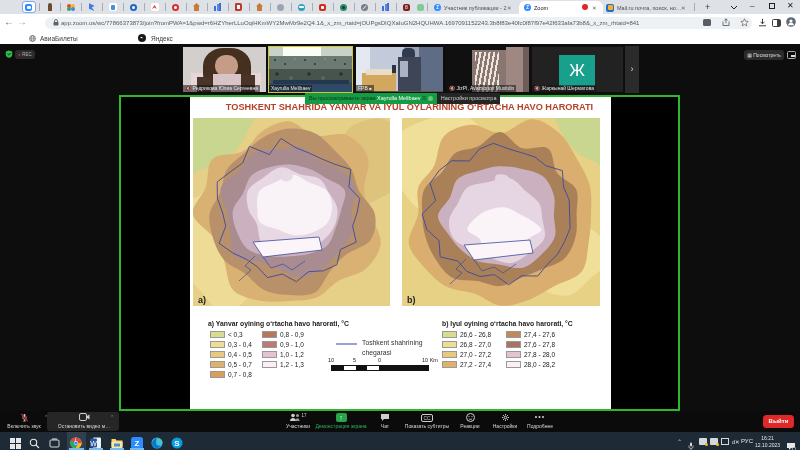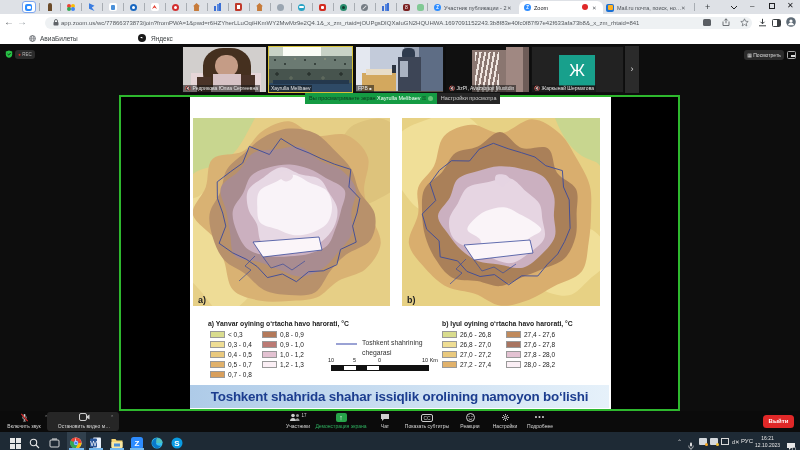--- a/index.html
+++ b/index.html
@@ -224,20 +224,21 @@
         <path d="M5 0.5L9 2v3.2C9 7.8 7.3 9.2 5 9.8 2.7 9.2 1 7.8 1 5.2V2z" fill="#27c245"></path>
         <path d="M3.2 5l1.3 1.3L7 3.8" stroke="#151515" stroke-width="1.2" fill="none"></path>
       </svg>
   <div style="position:absolute;left:15px;top:5.5px;width:20px;height:9px;background:#2b2b2b;border-radius:3px;color:#b8b8b8;font-size:4.5px;line-height:9px;text-align:center"><span style="color:#e02828">●</span> REC</div>
   <div style="position:absolute;left:744px;top:6px;width:40px;height:10px;background:#2b2b2b;border-radius:3px;color:#ddd;font-size:5px;line-height:10px;text-align:center">▦ Посмотреть</div>
   <div style="position:absolute;left:787px;top:6.5px;width:9px;height:8px;border:1px solid #aaa;border-radius:1.5px">
         <span style="position:absolute;right:0.5px;bottom:0.5px;width:3.5px;height:2.5px;background:#ddd"></span>
       </div>
   <div id="sharebox">
         <div id="slide">
+<div class="abs" style="left:10px;top:5px;width:419px;text-align:center;font-size:9.2px;font-weight:bold;color:#b5432a">TOSHKENT SHAHRIDA YANVAR VA IYUL OYLARINING O‘RTACHA HAVO HARORATI</div>
 <svg class="abs" style="left:3px;top:21px" width="197" height="188" viewBox="0 0 197 188">
 <rect width="197" height="188" fill="#e6cf86"></rect>
 <path d="M73.2 125.0C73.1 134.0 72.3 143.0 69.5 152.0C66.7 160.9 62.8 171.4 56.2 178.6C49.6 185.9 38.2 196.3 30.0 195.3C21.8 194.2 13.5 179.6 6.9 172.3C0.3 165.1 -5.3 159.8 -9.5 152.0C-13.7 144.1 -16.3 135.5 -18.5 125.0C-20.8 114.5 -27.2 96.7 -23.0 88.8C-18.8 80.9 -2.1 83.4 6.8 77.4C15.6 71.5 21.2 55.2 30.0 53.1C38.8 51.0 52.8 57.3 59.5 64.7C66.1 72.1 67.7 87.6 70.0 97.7C72.3 107.7 73.3 116.0 73.2 125.0Z" fill="#eedc96"></path>
 <path d="M211.6 45.0C210.8 52.4 210.8 59.8 206.8 65.5C202.8 71.3 195.7 75.7 187.7 79.7C179.7 83.8 166.8 91.6 158.6 89.7C150.5 87.9 144.2 75.9 138.7 68.5C133.2 61.0 124.6 52.1 125.6 45.0C126.7 37.9 139.1 32.0 145.0 25.6C150.9 19.3 153.4 10.9 161.0 6.8C168.7 2.7 182.5 -1.2 191.0 1.2C199.5 3.6 208.3 14.0 211.8 21.3C215.2 28.6 212.5 37.6 211.6 45.0Z" fill="#ddc37c"></path>
 <path d="M0 0 H62 C52 18 46 34 30 44 C18 51 8 49 0 56 Z" fill="#c8d68f"></path>
 <path d="M177.2 96.0C180.0 104.9 188.5 116.3 187.7 125.5C186.9 134.6 179.6 144.7 172.6 151.0C165.5 157.3 153.4 158.2 145.2 163.0C137.1 167.8 131.7 176.3 123.5 179.6C115.3 182.9 105.3 182.4 96.0 182.9C86.7 183.5 76.8 184.5 67.5 182.7C58.2 180.9 46.1 178.8 40.1 172.1C34.0 165.5 34.2 151.4 31.0 142.7C27.8 134.0 26.1 127.9 20.9 120.1C15.7 112.3 1.2 104.5 -0.2 96.0C-1.5 87.5 9.4 78.4 12.7 69.2C16.0 60.1 13.3 47.0 19.5 41.0C25.7 35.0 41.7 37.9 49.9 33.3C58.2 28.7 61.2 18.4 68.9 13.4C76.5 8.4 87.2 2.6 96.0 3.3C104.8 4.0 112.1 15.4 121.7 17.8C131.4 20.1 145.0 13.6 153.9 17.2C162.8 20.8 172.1 30.2 174.9 39.3C177.8 48.4 170.7 62.4 171.1 71.9C171.5 81.3 174.4 87.1 177.2 96.0Z" fill="#d9b273"></path>
 <path d="M181.8 96.0C183.7 104.1 182.3 115.3 177.5 122.1C172.7 128.9 159.6 131.8 152.9 136.8C146.3 141.9 142.8 146.3 137.7 152.6C132.5 158.9 128.8 170.6 121.9 174.6C114.9 178.7 104.5 177.4 96.0 177.0C87.5 176.6 78.3 175.5 71.0 172.0C63.7 168.4 58.7 160.6 52.1 155.7C45.5 150.7 36.8 148.2 31.4 142.3C26.1 136.4 22.5 128.1 20.1 120.4C17.6 112.6 15.4 103.7 16.6 96.0C17.8 88.3 24.5 81.4 27.4 74.0C30.3 66.6 29.9 57.9 33.9 51.4C37.8 45.0 45.1 40.5 51.2 35.2C57.4 29.8 63.3 23.3 70.7 19.2C78.2 15.1 87.4 11.2 96.0 10.6C104.6 10.0 114.8 11.8 122.5 15.5C130.2 19.3 136.3 27.1 142.3 33.1C148.3 39.1 154.3 44.6 158.3 51.3C162.4 58.0 162.5 66.0 166.4 73.4C170.3 80.9 180.0 87.9 181.8 96.0Z" fill="#b8916b"></path>
 <path d="M158.5 94.0C157.9 101.6 160.8 109.4 158.6 116.1C156.4 122.8 150.1 128.3 145.2 134.1C140.4 139.8 135.9 146.5 129.7 150.6C123.4 154.7 115.1 158.5 107.7 158.6C100.4 158.8 92.5 154.0 85.5 151.6C78.6 149.1 73.5 146.3 66.2 144.0C59.0 141.8 46.9 142.8 42.0 137.9C37.2 133.0 38.4 122.2 37.0 114.8C35.5 107.5 35.0 101.5 33.5 94.0C32.0 86.5 25.8 76.8 27.8 69.9C29.9 63.1 40.3 59.0 45.7 53.1C51.2 47.3 54.3 38.5 60.8 34.8C67.3 31.2 76.8 32.2 84.6 31.3C92.4 30.3 100.8 27.4 107.8 29.2C114.8 31.1 120.0 38.7 126.7 42.4C133.4 46.2 141.9 47.1 147.9 51.8C153.9 56.4 160.8 63.5 162.6 70.5C164.4 77.5 159.2 86.4 158.5 94.0Z" fill="#a98c90"></path>
 <path d="M147.9 93.0C146.4 99.4 144.8 104.7 142.5 110.5C140.3 116.2 138.7 123.3 134.3 127.5C129.9 131.8 122.3 133.9 116.1 135.7C109.9 137.5 103.6 137.8 97.0 138.2C90.4 138.6 83.7 139.3 76.8 138.2C69.8 137.1 60.8 135.7 55.3 131.6C49.8 127.5 46.4 119.8 43.8 113.4C41.2 107.0 38.8 99.4 39.8 93.0C40.9 86.6 47.1 81.0 50.2 75.0C53.3 69.1 54.0 61.7 58.5 57.4C63.0 53.0 70.9 50.9 77.4 49.1C83.8 47.3 90.6 46.3 97.0 46.6C103.4 46.9 109.9 48.6 115.9 50.8C121.8 53.0 126.8 56.3 132.8 59.9C138.7 63.4 149.1 66.5 151.6 72.1C154.1 77.6 149.4 86.6 147.9 93.0Z" fill="#cbb0bf"></path>
 <path d="M144.3 91.0C145.1 96.6 143.6 103.5 140.9 108.9C138.3 114.3 133.6 119.6 128.4 123.7C123.2 127.7 116.5 131.8 109.8 133.1C103.2 134.3 95.5 132.6 88.6 131.2C81.8 129.8 72.9 128.8 68.8 124.6C64.7 120.4 66.1 111.6 63.8 106.0C61.6 100.4 56.8 96.6 55.4 91.0C53.9 85.4 52.6 77.5 55.1 72.3C57.7 67.0 65.1 63.2 70.6 59.4C76.1 55.6 82.1 49.8 88.3 49.3C94.5 48.8 101.6 54.6 107.9 56.5C114.2 58.4 121.5 57.6 126.2 60.7C131.0 63.8 133.2 70.1 136.2 75.1C139.2 80.2 143.5 85.4 144.3 91.0Z" fill="#e7d8e4"></path>
@@ -304,23 +305,20 @@
             <div class="abs" style="left:84px;top:30px;width:15px;height:7px;background:#fbeff5;border:0.5px solid #999"></div>
             <div class="abs" style="left:102px;top:30px;font-size:6.5px;color:#222">28,0 - 28,2</div>
           </div>
 <div class="abs" style="left:146px;top:246px;width:21px;height:1.5px;background:#9aa2d4"></div>
 <div class="abs" style="left:172px;top:241px;font-size:6.8px;line-height:10px;color:#333">Toshkent shahrining<br>chegarasi</div>
 <div class="abs" style="left:138px;top:260px;font-size:5.5px;color:#222">10</div>
 <div class="abs" style="left:163px;top:260px;font-size:5.5px;color:#222">5</div>
 <div class="abs" style="left:188px;top:260px;font-size:5.5px;color:#222">0</div>
 <div class="abs" style="left:232px;top:260px;font-size:5.5px;color:#222">10 Km</div>
 <div class="abs" style="left:141px;top:268px;width:98px;height:5.5px;border:0.5px solid #111;background:linear-gradient(90deg,#111 0 12.2%,#fff 12.2% 24.5%,#111 24.5% 36.7%,#fff 36.7% 49%,#111 49% 100%)"></div>
-<div class="abs" style="left:0;top:288px;width:419px;height:23px;background:linear-gradient(90deg,#aecbe8,#e6f1fa)">
-<div style="text-align:center;font-size:13.4px;font-weight:bold;color:#1c3d8f;margin-top:3.5px;letter-spacing:-0.2px">Toshkent shahrida shahar issiqlik orolining namoyon bo‘lishi</div>
-          </div>
 </div>
       </div>
   <div style="position:absolute;left:305px;top:49px;height:11px;display:flex">
     <div style="background:#149b43;color:#10341c;font-size:5.5px;line-height:11px;padding:0 4px;white-space:nowrap">Вы просматриваете экран  <span style="color:#fff">Xayrulla Melibaev</span>  ⚿ <span style="display:inline-block;width:5px;height:5px;border-radius:50%;background:#67c57a;vertical-align:middle"></span></div>
     <div style="background:#252525;color:#ccc;font-size:5.5px;line-height:11px;padding:0 4px;white-space:nowrap">Настройки просмотра</div>
   </div>
   <div id="ztoolbar">
         <div class="zitem" style="left:2px;width:44px">
           <div style="height:10px"><svg width="9" height="9" viewBox="0 0 10 10">
               <path d="M3 4v1a2 2 0 004 0V4" fill="none" stroke="#cfcfcf" stroke-width="0.8"></path>

